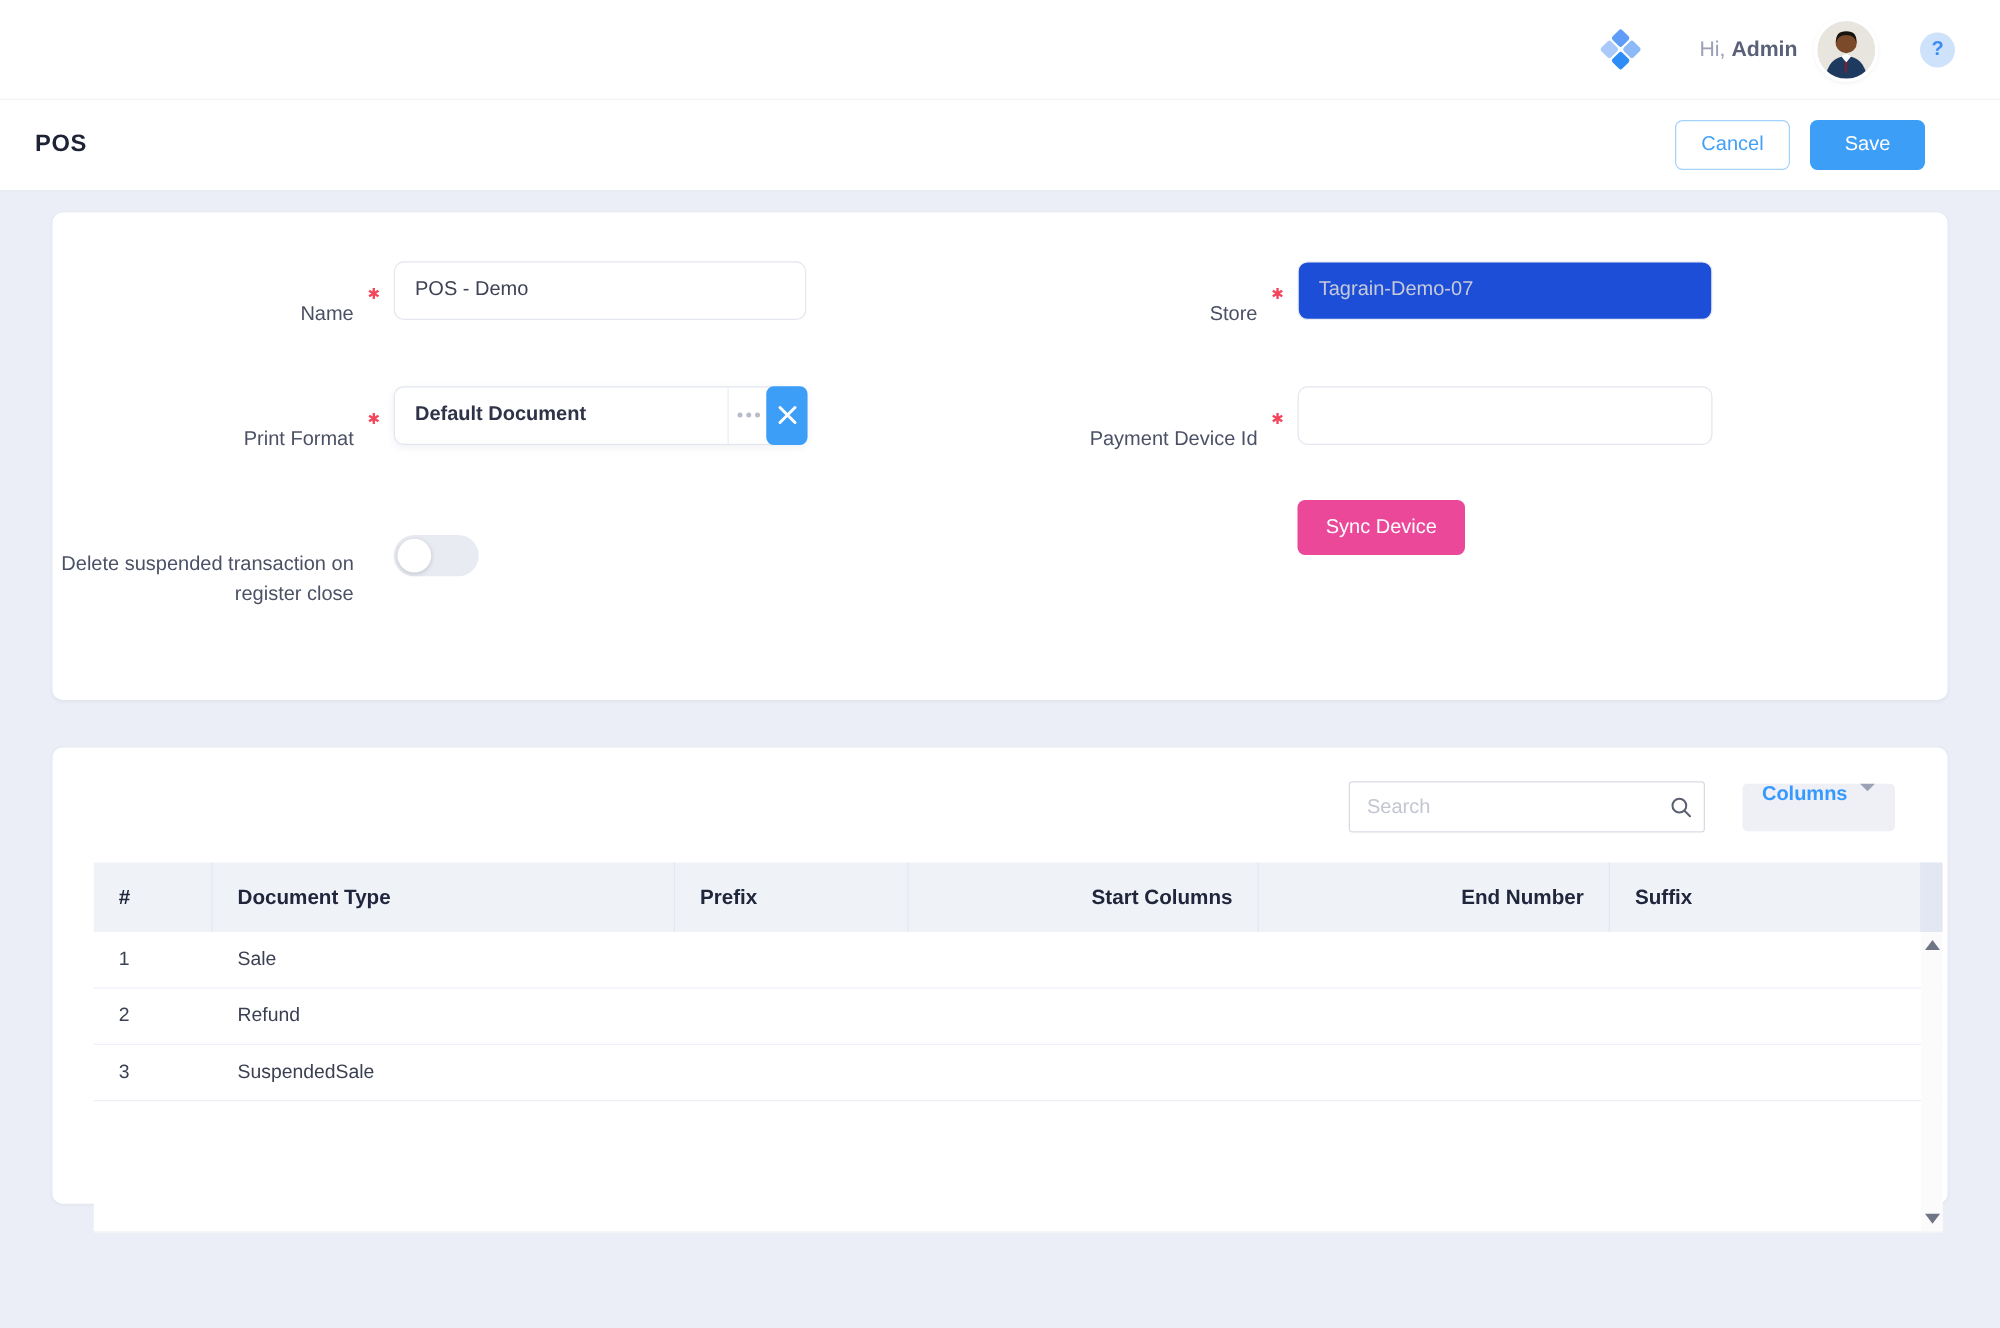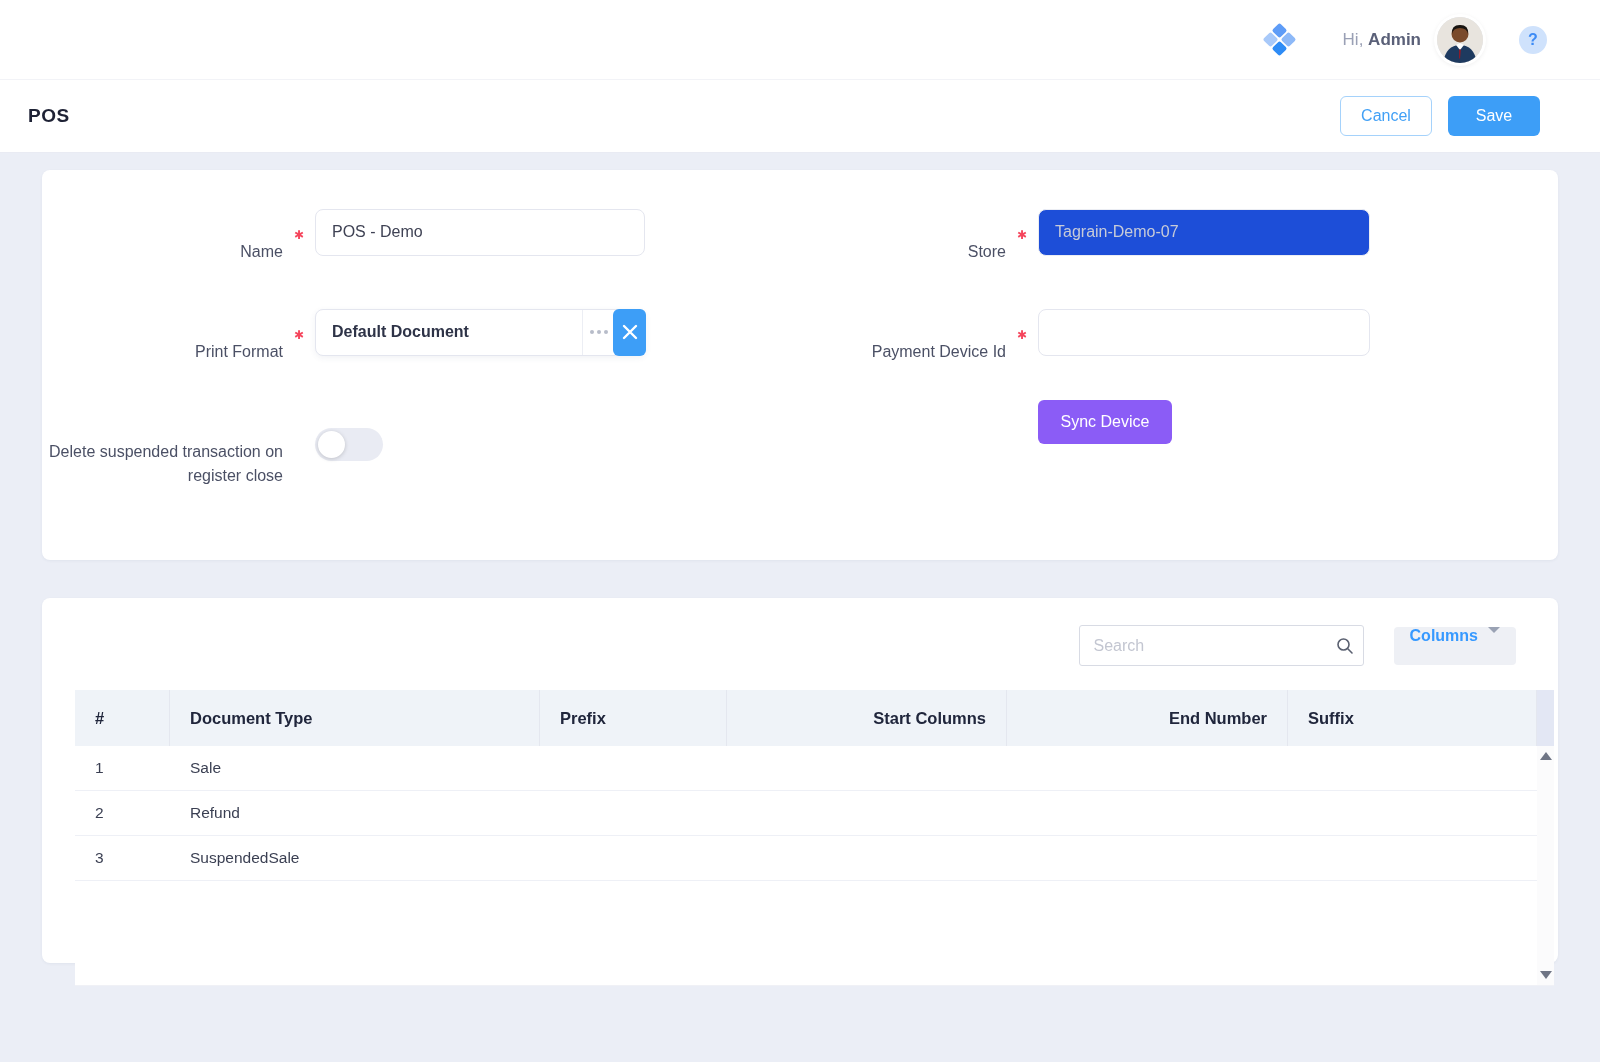--- a/index.html
+++ b/index.html
@@ -8,21 +8,21 @@
     font-family:"Liberation Sans", sans-serif;
     background:#ebeef6;
     color:#3f4254;
     overflow:hidden;
   }
 
   
   .topbar {
     height:80px; background:#ffffff;
     display:flex; align-items:center; justify-content:flex-end;
-    padding-right:53px; border-bottom:1px solid #f2f3f7;
+    padding-right:36px; border-bottom:1px solid #f2f3f7;
   }
   .diamonds { width:30px; height:30px; position:relative; margin-right:48px; cursor:pointer; }
   .diamonds i { position:absolute; width:11px; height:11px; transform:rotate(45deg); border-radius:2px; display:block; }
   .diamonds .d-top    { left:9px; top:0;    background:#5e9cf7; }
   .diamonds .d-left   { left:0;  top:9px;   background:#a8c9f9; }
   .diamonds .d-right  { left:18px; top:9px; background:#8db9f8; }
   .diamonds .d-bottom { left:9px; top:18px; background:#2e8cf6; }
   .greeting { font-size:17px; color:#9aa0b5; margin-right:16px; }
   .greeting b { color:#5a6078; font-weight:600; }
   .avatar {
@@ -99,21 +99,21 @@
   .toggle {
     width:68px; height:33px; border-radius:17px; background:#e9ebf3;
     position:relative; cursor:pointer; flex:0 0 auto;
   }
   .toggle .knob {
     position:absolute; left:3px; top:3px; width:27px; height:27px; border-radius:50%;
     background:#ffffff; box-shadow:0 1px 4px rgba(0,0,0,.18);
   }
 
   .btn-sync {
-    width:134px; height:44px; background:#8b5cf6; color:#fff; border:none;
+    width:134px; height:44px; background:#ec4899; color:#fff; border:none;
     border-radius:6px; font-size:16px; font-weight:500;
   }
 
   
   .card-table { padding:27px 0 0 0; height:365px; }
   .table-tools { display:flex; justify-content:flex-end; align-items:center; padding:0 42px 24px 0; }
   .search-box {
     width:285px; height:41px; border:1px solid #d8dbe4; border-radius:3px;
     display:flex; align-items:center; background:#fff; margin-right:30px;
   }

